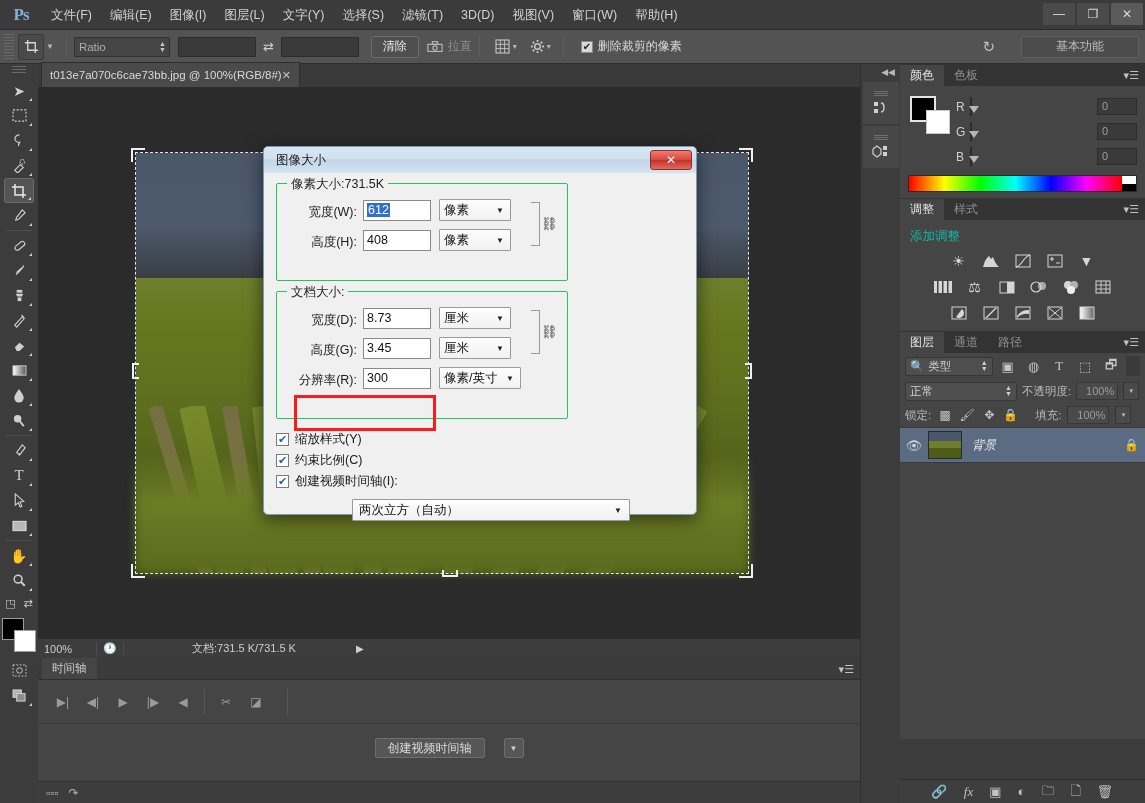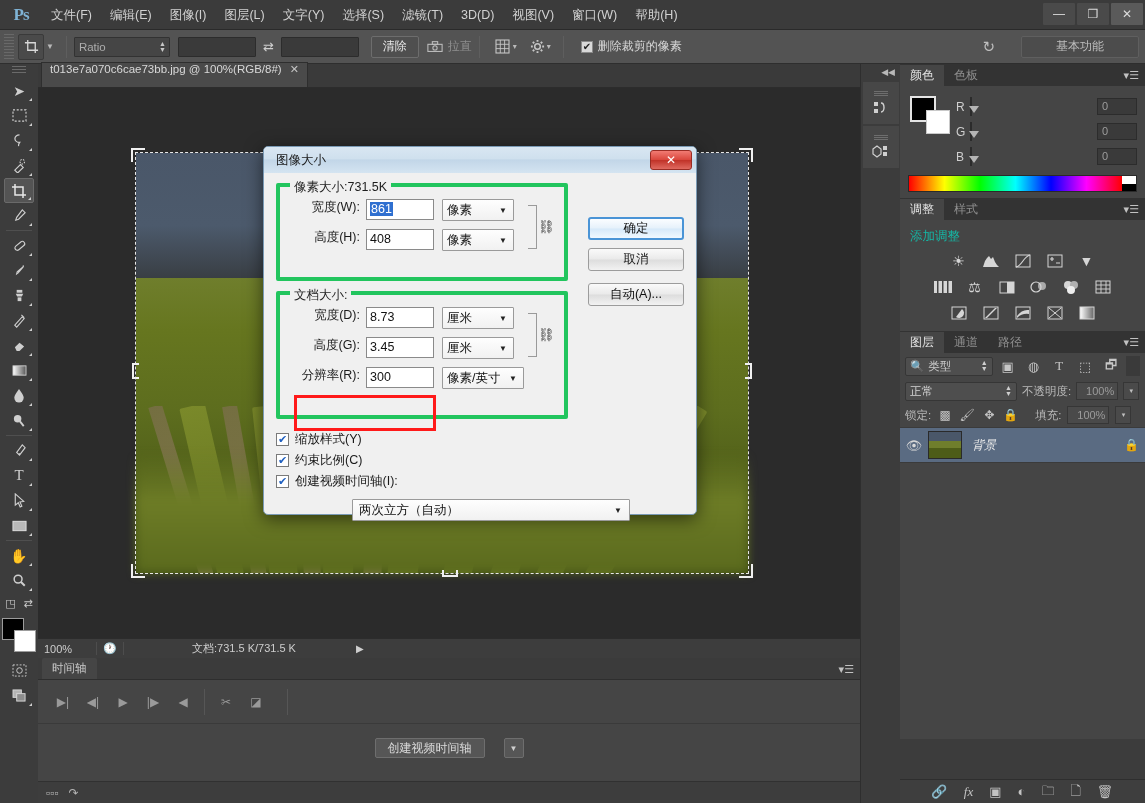--- a/index.html
+++ b/index.html
@@ -101,21 +101,21 @@
   .mini-row { display: flex; gap: 8px; align-items: center; margin-bottom: 2px;}
   .mini-ic { color: #c9c9c9; font-size: 11px; }
 
   
   .tabbar {
     position: absolute; left: 38px; top: 64px; width: 822px; height: 24px;
     background: #3a3a3a; border-bottom: 1px solid #2c2c2c; display: flex; align-items: flex-end;
   }
   .doctab {
     height: 25px; background: #4a4a4a; border: 1px solid #2e2e2e; border-bottom: none;
-    color: #d8d8d8; font-size: 11.5px; display: flex; align-items: flex-start; padding: 0 8px; gap: 8px;
+    color: #d8d8d8; font-size: 11.5px; display: flex; align-items: center; padding: 0 8px; 
     margin-left: 3px;
   }
   .doctab .x { color: #c5c5c5; font-size: 11px; }
 
   
   .canvas-area {
     position: absolute; left: 38px; top: 88px; width: 822px; height: 550px; background: #2b2b2b;
     overflow: hidden;
   }
   .photo-wrap { position: absolute; left: 98px; top: 65px; width: 612px; height: 420px; }
@@ -270,26 +270,26 @@
     color: #1a1a1a; font-size: 12.5px;
   }
   .dlg-close {
     position: absolute; right: 4px; top: 3px; width: 42px; height: 20px; border-radius: 3px;
     background: linear-gradient(to bottom, #f17b73 0%, #d9453b 50%, #c03228 51%, #e06a60 100%);
     border: 1px solid #9a2c24; color: #fff; font-size: 12px; font-weight: bold;
     display: flex; align-items: center; justify-content: center;
   }
   .dlg-body { position: relative; padding: 10px 12px; }
   .fieldset {
-    border: 4px solid #22c55e; border-radius: 2px; padding: 12px 10px 10px; position: relative;
+    border: 1px solid #22c55e; border-radius: 2px; padding: 12px 10px 10px; position: relative;
     margin-bottom: 10px;
   }
   .legend { position: absolute; top: -8px; left: 10px; background: #f0f0f0; padding: 0 4px;
     font-size: 12.5px; color: #1e1e1e; }
-  .frow { display: flex; align-items: flex-start; height: 25px; margin-bottom: 5px; position: relative; }
+  .frow { display: flex; align-items: flex-end; height: 25px; margin-bottom: 5px; position: relative; }
   .flabel { width: 76px; text-align: right; font-size: 12.5px; color: #1a1a1a; padding-right: 6px; }
   .finput {
     width: 68px; height: 21px; background: #fff; border: 1px solid #8a8a8a;
     font-size: 12.5px; color: #111; padding: 0 3px; line-height: 19px;
   }
   .finput .selbg { background: #2f6fd0; color: #fff; padding: 0 1px; }
   .fselect {
     width: 72px; height: 22px; background: linear-gradient(to bottom, #fefefe, #f1f1f1);
     border: 1px solid #9a9a9a; margin-left: 8px; font-size: 12.5px; color: #111;
     display: flex; align-items: center; padding: 0 4px; position: relative; border-radius: 1px;
@@ -850,21 +850,21 @@
     <div class="dlg-title">
       <span>图像大小</span>
       <div class="dlg-close">✕</div>
     </div>
     <div class="dlg-body">
 
       <div class="fieldset" style="width:292px;height:98px">
         <div class="legend">像素大小:731.5K</div>
         <div class="frow">
           <span class="flabel">宽度(W):</span>
-          <span class="finput"><span class="selbg">861</span></span>
+          <span class="finput"><span class="selbg">612</span></span>
           <span class="fselect">
               <span>像素</span>
               <span class="dc">▼</span>
             </span>
           <span class="chain">
               <span class="bracket"></span>
               <span class="link">⛓</span>
             </span>
         </div>
         <div class="frow">
@@ -919,23 +919,18 @@
       </div>
       <div class="cbrow">
         <span class="cb">✔</span>
         <span>创建视频时间轴(I):</span>
       </div>
       <div class="resample-sel">
         <span>两次立方（自动）</span>
         <span class="dc">▼</span>
       </div>
 
-      <div class="dlg-btns">
-        <div class="dbtn default">确定</div>
-        <div class="dbtn">取消</div>
-        <div class="dbtn spaced">自动(A)...</div>
-      </div>
 
       <div class="redbox"></div>
     </div>
   </div>
 
 </div>
 
 </body></html>

